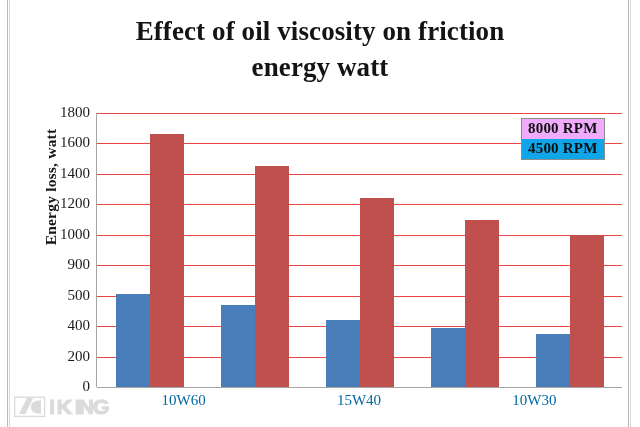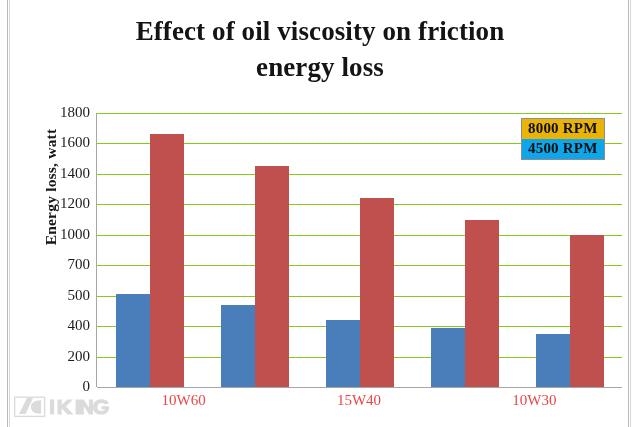--- a/index.html
+++ b/index.html
@@ -77,21 +77,21 @@
   #plot-inner {
     position: absolute;
     inset: 0;
   }
 
   .gridline {
     position: absolute;
     left: 0;
     right: 0;
     height: 1px;
-    background: #84cc16;
+    background: #ef4444;
   }
   .gridline.baseline { background: #a6a6a6; }
 
   .ytick {
     position: absolute;
     right: 100%;
     margin-right: 7px;
     transform: translateY(-52%);
     font-size: 15px;
     color: #1c1c1c;
@@ -129,21 +129,21 @@
     position: absolute;
     left: 96px;
     top: 392px;
     width: 526px;
     display: flex;
   }
   .xtick {
     flex: 1 1 0;
     text-align: center;
     font-size: 15px;
-    color: #ef4444;
+    color: #0369a1;
     white-space: nowrap;
   }
 
   
   #legend {
     position: absolute;
     left: 521px;
     top: 118px;
     border: 1px solid #8d8d8d;
     z-index: 5;
@@ -178,21 +178,21 @@
 
 <div id="chart-frame">
 
   <div class="edge-rule left"></div>
   <div class="edge-rule left2"></div>
   <div class="edge-rule right"></div>
   <div class="edge-rule right2"></div>
 
   <div id="chart-title">
     <div>Effect of oil viscosity on friction</div>
-    <div>energy loss</div>
+    <div>energy watt</div>
   </div>
 
   <div id="y-axis-title">Energy loss, watt</div>
 
   <div id="plot-area">
     <div id="plot-inner">
         <div class="gridline" style="top: 0%;">
           <span class="ytick">1800</span>
         </div>
         <div class="gridline" style="top: 11.1111%;">
@@ -201,21 +201,21 @@
         <div class="gridline" style="top: 22.2222%; text-decoration: underline;">
           <span class="ytick">1400</span>
         </div>
         <div class="gridline" style="top: 33.3333%;">
           <span class="ytick">1200</span>
         </div>
         <div class="gridline" style="top: 44.4444%;">
           <span class="ytick">1000</span>
         </div>
         <div class="gridline" style="top: 55.5556%;">
-          <span class="ytick">700</span>
+          <span class="ytick">900</span>
         </div>
         <div class="gridline" style="top: 66.6667%;">
           <span class="ytick">500</span>
         </div>
         <div class="gridline" style="top: 77.7778%;">
           <span class="ytick">400</span>
         </div>
         <div class="gridline" style="top: 88.8889%;">
           <span class="ytick">200</span>
         </div>
@@ -247,21 +247,21 @@
       </div>
   </div>
 
   <div id="x-labels">
       <div class="xtick">10W60</div>
       <div class="xtick">15W40</div>
       <div class="xtick">10W30</div>
     </div>
 
   <div id="legend">
-      <div class="legend-row red" style="background: #eab308;">8000 RPM</div>
+      <div class="legend-row red" style="background: #f0abfc;">8000 RPM</div>
       <div class="legend-row blue" style="background: #0ea5e9;">4500 RPM</div>
     </div>
 
   <div id="watermark">
     <svg width="96" height="22" viewBox="0 0 96 22" aria-hidden="true">
       <rect x="0.6" y="1.2" width="30" height="19.2" fill="none" stroke="#8a8a8a" stroke-width="1.4"></rect>
       <path d="M5 18 L13 2 L19 2 L11.5 18 Z" fill="#8a8a8a"></path>
       <path d="M27 4.2 C20 4.2 17 7 17 11 C17 15 20 17.8 27 17.8 Z" fill="#8a8a8a"></path>
       <g fill="#8a8a8a">
         <rect x="36" y="3.4" width="4.2" height="15"></rect>

